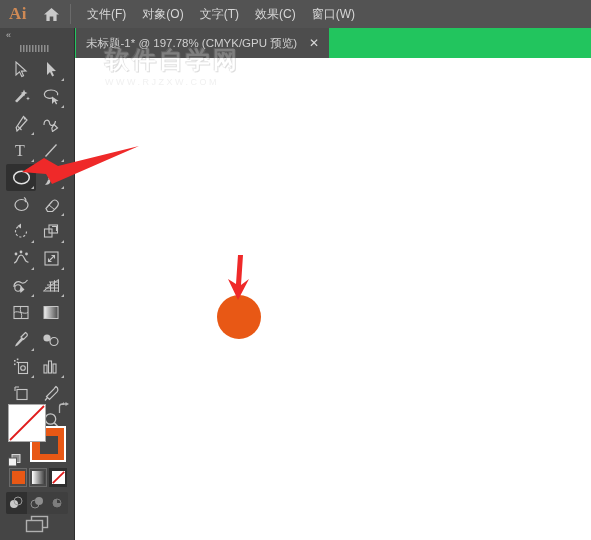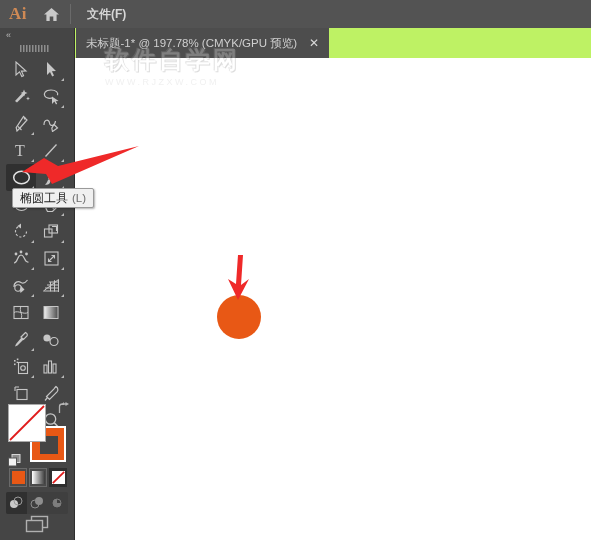--- a/index.html
+++ b/index.html
@@ -18,26 +18,26 @@
   }
   .ai-logo{
     width:36px;height:28px;display:flex;align-items:center;justify-content:center;
     color:#d08a55;font-size:17px;font-weight:bold;letter-spacing:.5px;
     font-family:"Liberation Serif","DejaVu Serif",serif;
   }
   .home-icon{width:30px;height:28px;display:flex;align-items:center;justify-content:center;}
   .menu-sep{width:1px;height:20px;background:#6a6a6a;margin:0 8px 0 4px;}
   .menu-items{display:flex;align-items:center;}
   .menu-item{
-    color:#d6d6d6;font-size:12px;padding:4px 8px;white-space:nowrap;cursor:default;font-weight:bold;
+    color:#d6d6d6;font-size:12px;padding:4px 8px;white-space:nowrap;cursor:default;
   }
 
   
   .tabbar{
-    position:absolute;left:0;top:28px;width:591px;height:30px;background:#bef264;
+    position:absolute;left:0;top:28px;width:591px;height:30px;background:#22c55e;
   }
   .tabbar-left{position:absolute;left:0;top:0;width:75px;height:30px;background:#3c3c3c;}
   .tab{
     position:absolute;left:76px;top:0;height:30px;background:#4d4d4d;
     display:flex;align-items:center;padding:0 8px 0 10px;box-sizing:border-box;
   }
   .tab-title{color:#cfcfcf;font-size:11.5px;white-space:nowrap;}
   .tab-close{
     color:#d8d8d8;font-size:12px;margin-left:10px;width:14px;height:14px;
     display:flex;align-items:center;justify-content:center;cursor:default;
@@ -142,20 +142,24 @@
   <div class="menubar">
     <div class="ai-logo">Ai</div>
     <div class="home-icon">
       <svg width="17" height="15" viewBox="0 0 17 15">
         <path d="M8.5 1 L16 7.4 H13.6 V14 H10.3 V9.6 H6.7 V14 H3.4 V7.4 H1 Z" fill="#c9c9c9"></path>
       </svg>
     </div>
     <div class="menu-sep"></div>
     <div class="menu-items">
       <div class="menu-item">文件(F)</div>
+      <div class="menu-item">对象(O)</div>
+      <div class="menu-item">文字(T)</div>
+      <div class="menu-item">效果(C)</div>
+      <div class="menu-item">窗口(W)</div>
     </div>
   </div>
 
   <div class="tabbar">
     <div class="tabbar-left"></div>
     <div class="tab">
       <span class="tab-title">未标题-1* @ 197.78% (CMYK/GPU 预览)</span>
       <span class="tab-close">✕</span>
     </div>
   </div>
@@ -473,24 +477,20 @@
 
       <div class="screenmode">
         <svg width="28" height="20" viewBox="0 0 28 20">
           <rect x="8.5" y="2.5" width="16" height="11" fill="none" stroke="#b0b0b0" stroke-width="1.4"></rect>
           <rect x="3.5" y="6.5" width="16" height="11" fill="#4a4a4a" stroke="#b0b0b0" stroke-width="1.4"></rect>
         </svg>
       </div>
     </div>
   </div>
 
-  <div class="tooltip">
-    <span>椭圆工具</span>
-    <span class="key">(L)</span>
-  </div>
 
   <svg class="annot" viewBox="0 0 591 540">
 
     <g>
       <path d="M139 146 L58 166 L44 158 L22 172 L46 174 L52 184 Z" fill="#ef2929"></path>
     </g>
 
     <g>
       <path d="M243 255 L241 285 L249 279 L238 300 L228 279 L236 284 L238 255 Z" fill="#ef2929"></path>
     </g>

